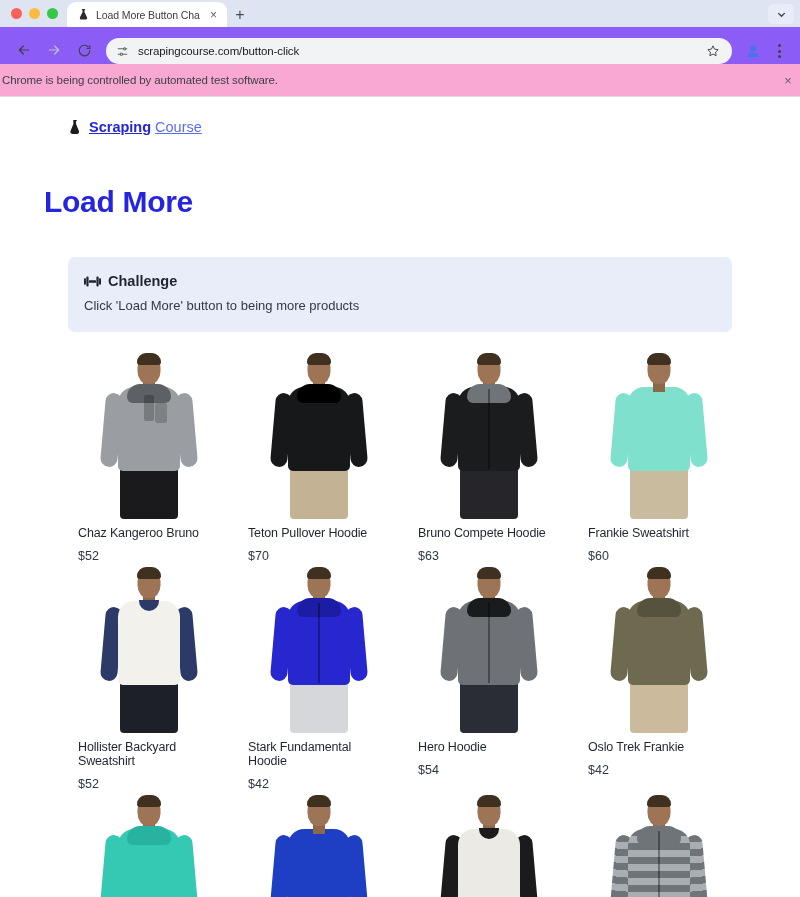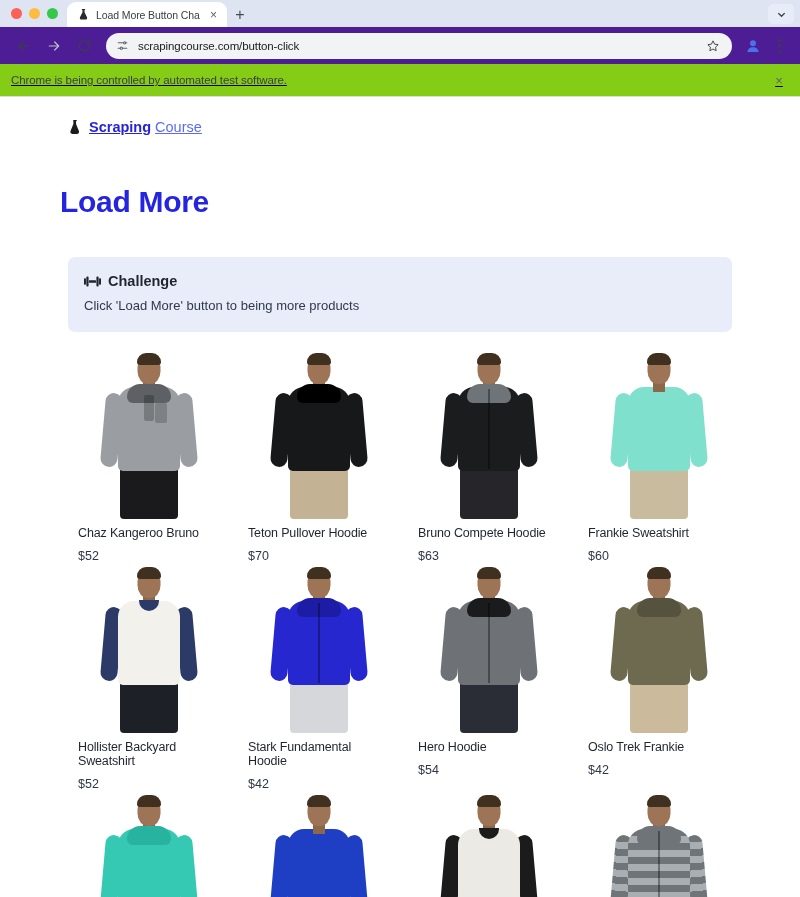--- a/index.html
+++ b/index.html
@@ -55,21 +55,21 @@
   }
   .tabstrip-end { flex: 1; }
   .tablist-btn {
     position: absolute; right: 6px; top: 4px;
     width: 26px; height: 20px; border-radius: 5px; background: #e8ecf8;
     display: flex; align-items: center; justify-content: center;
     color: #3c4043;
   }
 
   .toolbar {
-    height: 37px; background: #4c1d95; display: flex; align-items: center;
+    height: 37px; background: #8b5cf6; display: flex; align-items: flex-end;
     padding: 0 10px; gap: 2px; flex: none;
   }
   .tb-btn {
     width: 28px; height: 28px; border-radius: 50%;
     display: flex; align-items: center; justify-content: center;
     color: #3c4043; flex: none;
   }
   .tb-btn.disabled { color: #bdc1c6; }
   .omnibox {
     flex: 1; height: 26px; background: #f1f3f4; border-radius: 13px;
@@ -82,43 +82,43 @@
     width: 26px; height: 26px; border-radius: 50%;
     display: flex; align-items: center; justify-content: center; flex: none;
   }
   .menu-dots {
     width: 22px; height: 26px; display: flex; flex-direction: column;
     align-items: center; justify-content: center; gap: 2.5px; flex: none;
   }
   .menu-dots i { width: 3px; height: 3px; border-radius: 50%; background: #3c4043; display: block; }
 
   .infobar {
-    height: 33px; background: #84cc16; border-bottom: 1px solid #dadce0;
-    display: flex; align-items: center; padding: 0 11px; flex: none; text-decoration: underline;
+    height: 33px; background: #f9a8d4; border-bottom: 1px solid #dadce0;
+    display: flex; align-items: center; padding: 0 2px; flex: none;
   }
   .infobar-text { font-size: 11.5px; color: #3c4043; letter-spacing: -0.1px; }
   .infobar-close {
     margin-left: auto; width: 20px; height: 20px;
     display: flex; align-items: center; justify-content: center;
     color: #5f6368; font-size: 13px;
   }
 
   
   .viewport { flex: 1; background: #ffffff; overflow: hidden; position: relative; }
   .page { padding: 0 0 0 0; }
 
   .site-header { padding: 22px 0 0 68px; }
   .logo { display: flex; align-items: center; gap: 7px; }
   .logo-mark { width: 14px; height: 17px; display: block; }
   .logo-text { font-size: 14.5px; line-height: 1; }
   .logo-strong { color: #2525d4; font-weight: bold; text-decoration: underline; }
   .logo-light { color: #5b6cf0; font-weight: normal; text-decoration: underline; text-align: right; }
 
   .page-title {
-    margin: 49px 0 0 60px;
+    margin: 49px 0 0 44px;
     font-size: 30px; font-weight: bold; color: #2525e0;
     letter-spacing: -0.3px;
   }
 
   .challenge {
     margin: 38px 68px 0 68px;
     background: #e9edfa;
     border-radius: 7px;
     padding: 16px 0 19px 16px;
   }

